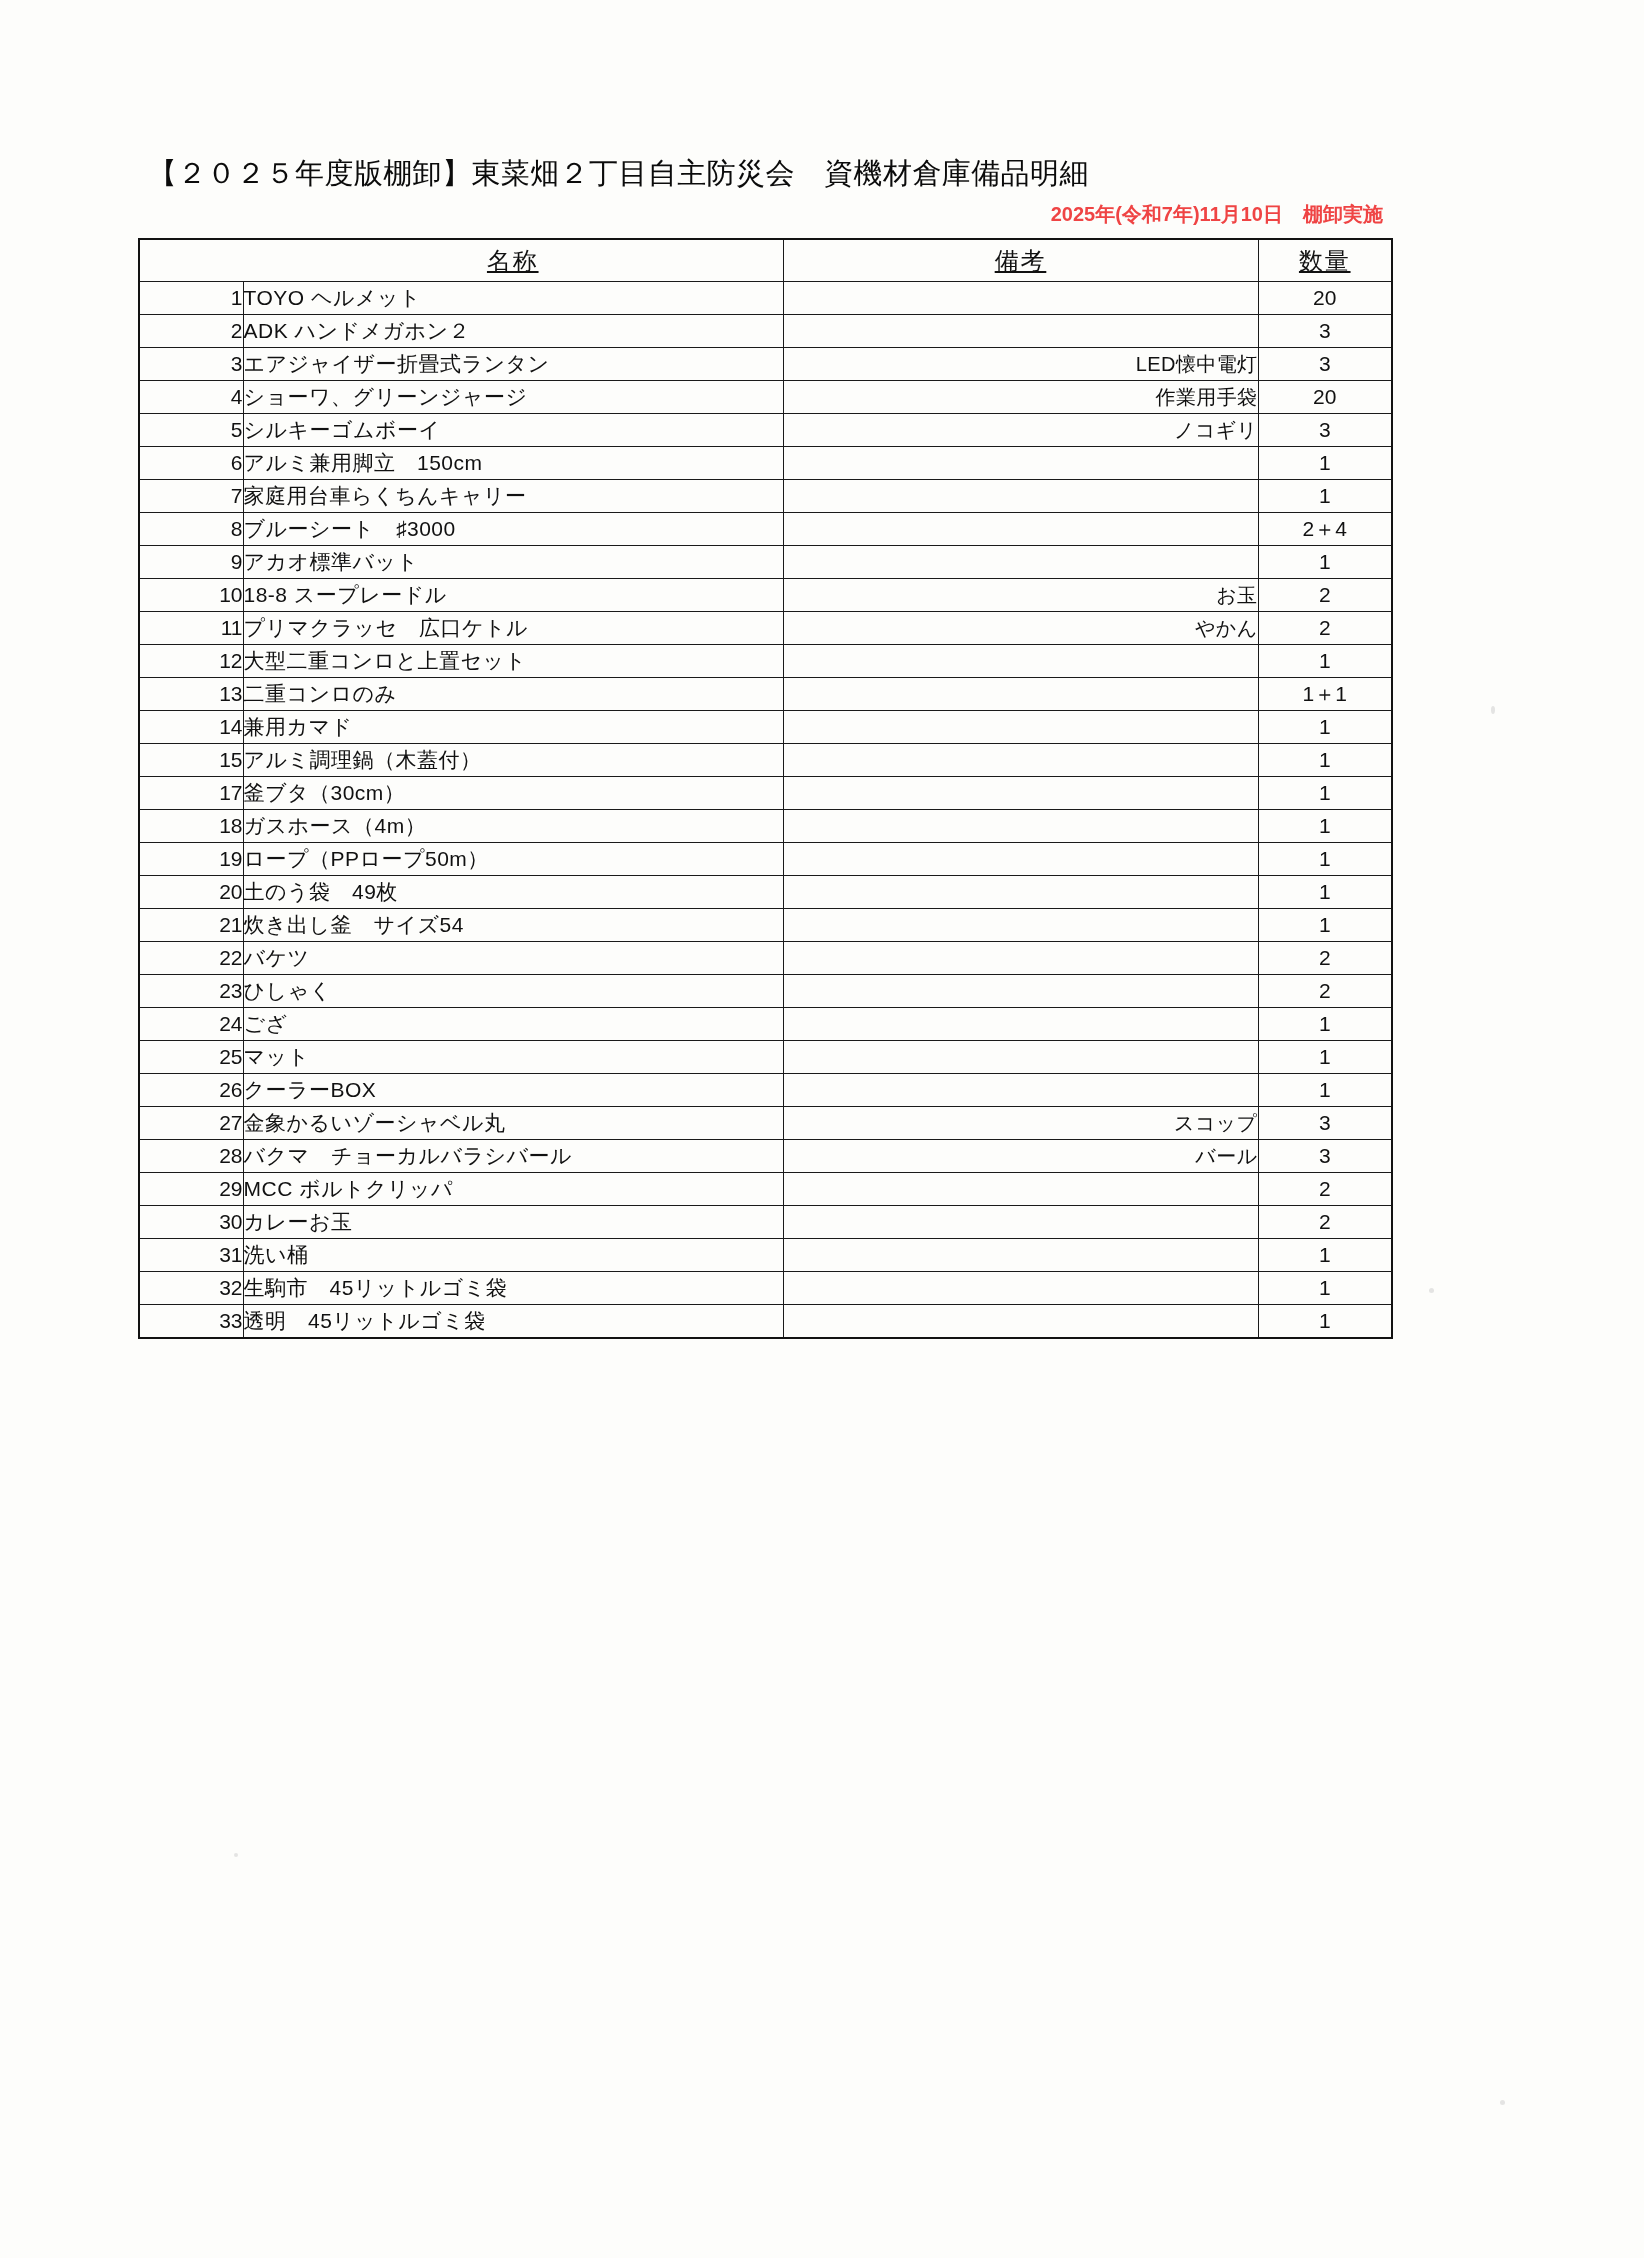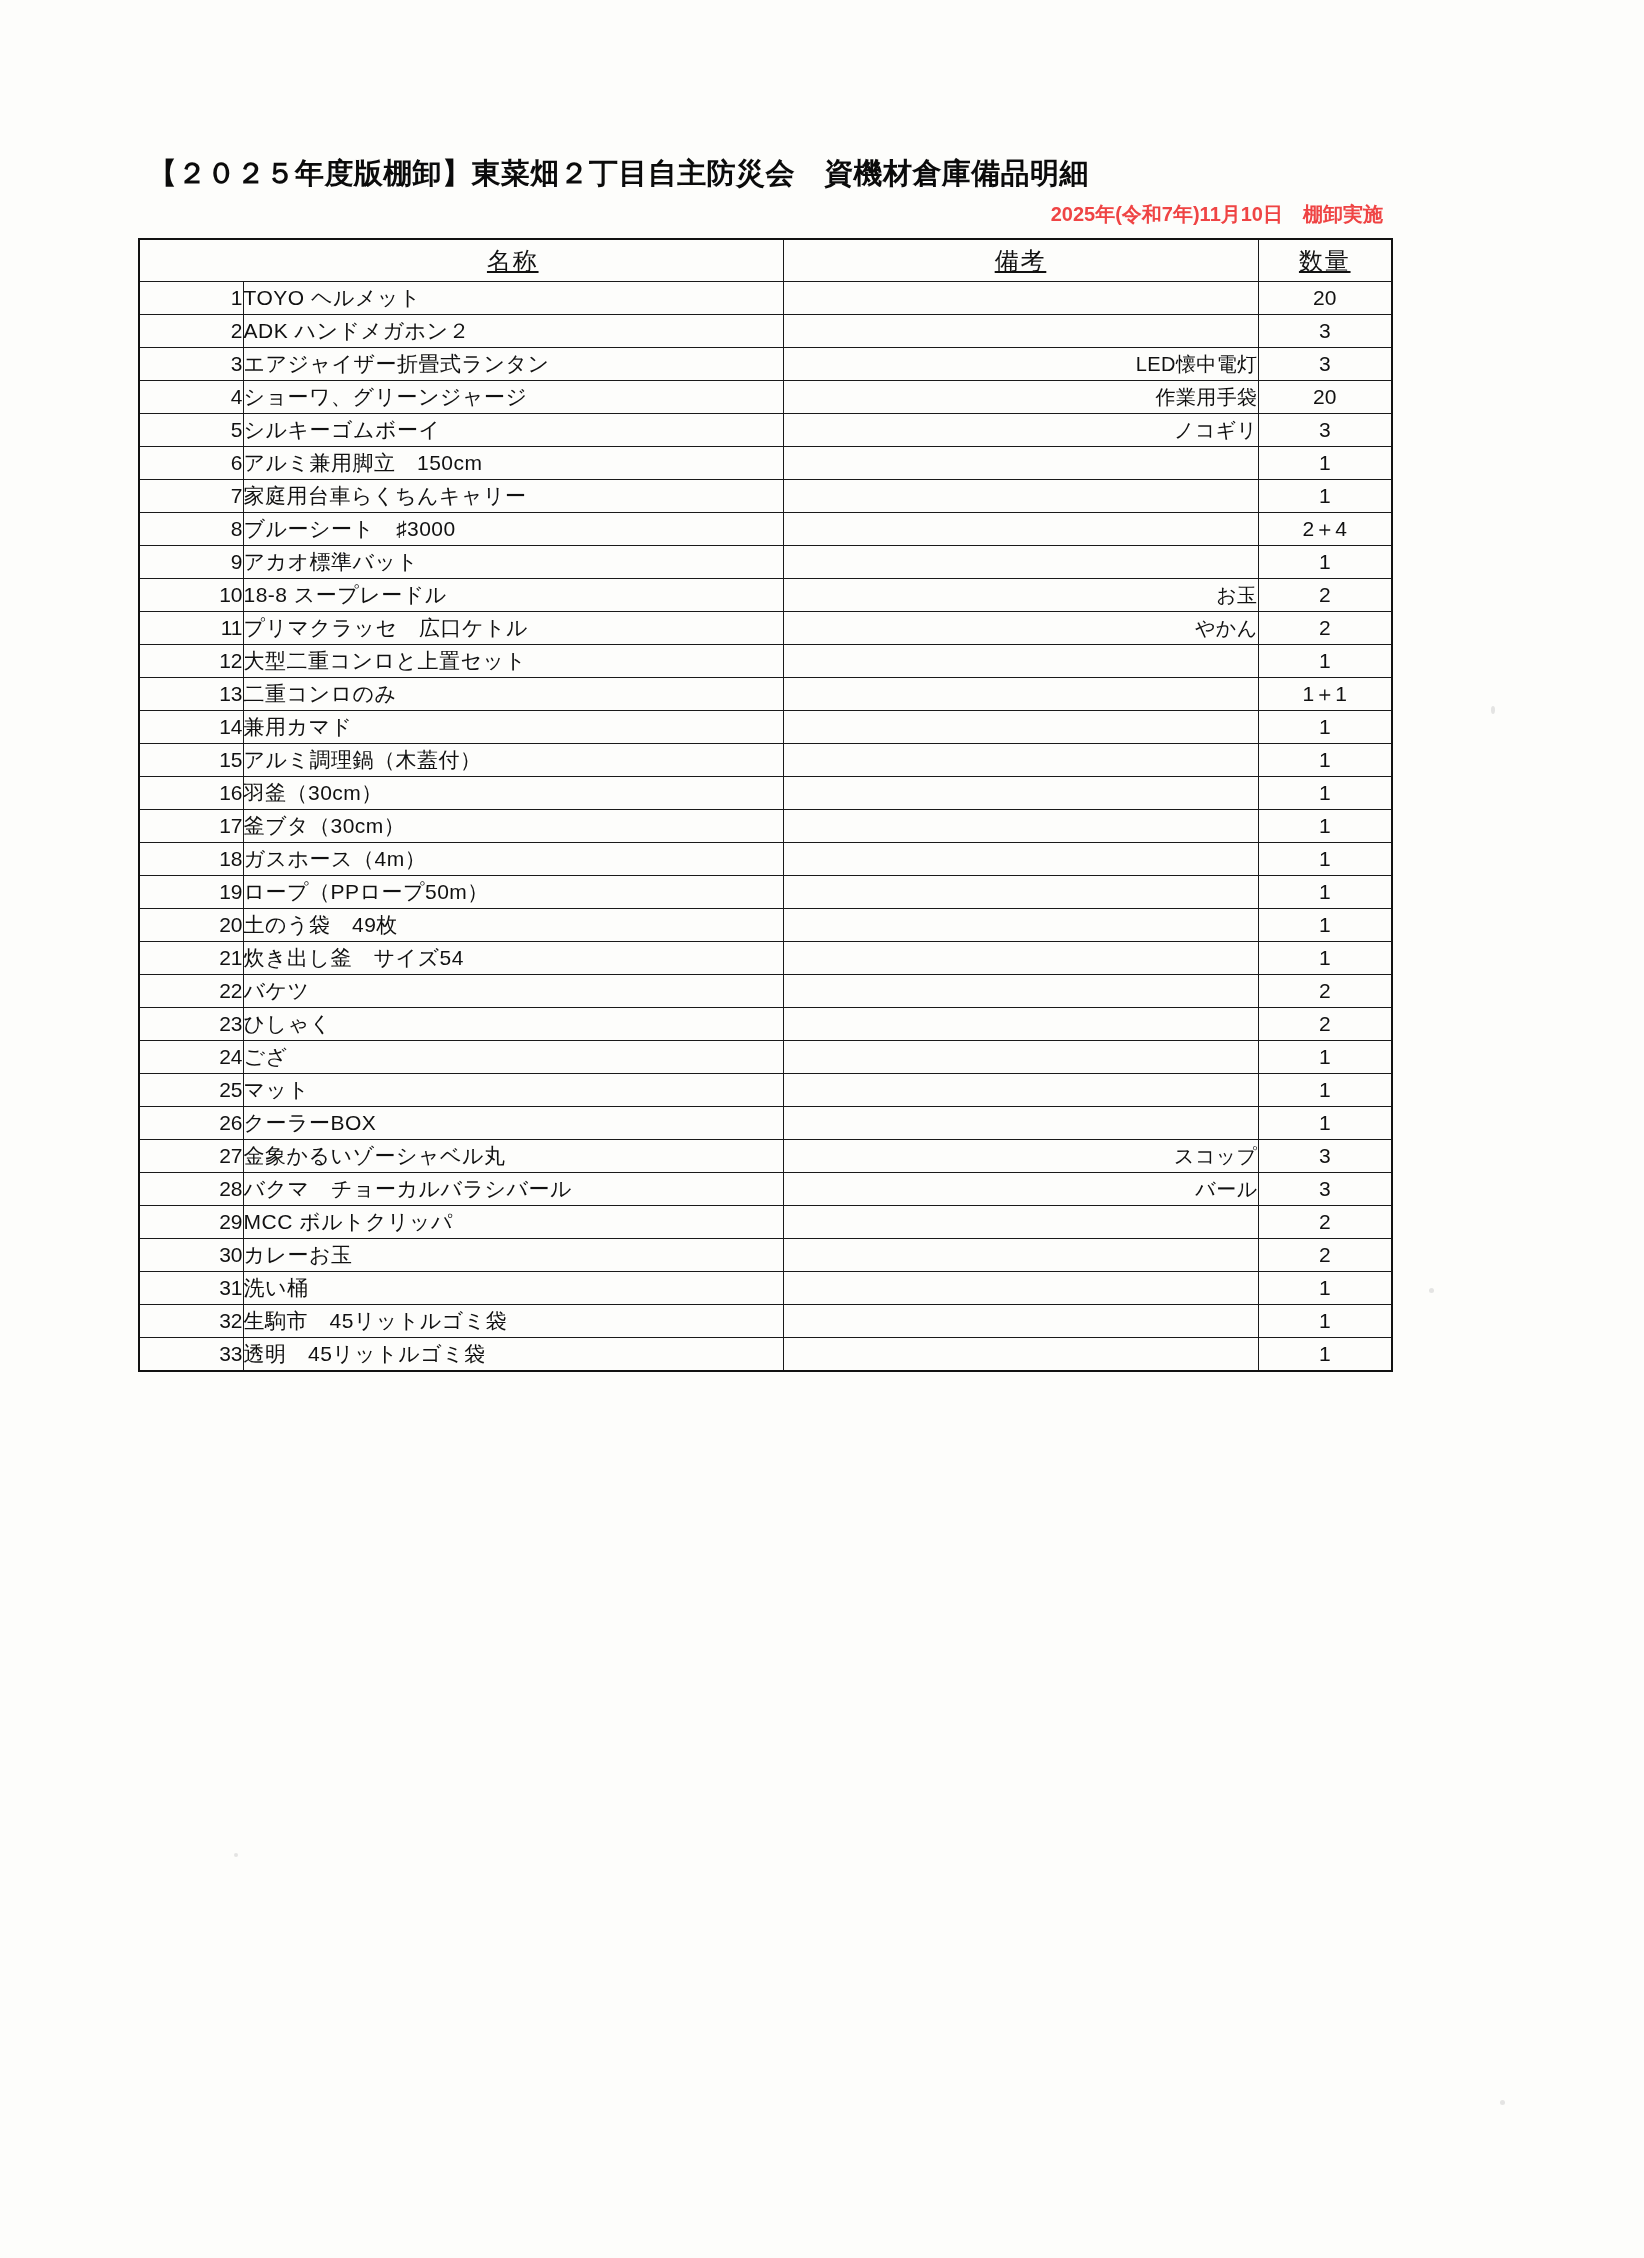--- a/index.html
+++ b/index.html
@@ -27,21 +27,21 @@
     top: 0;
     width: 1644px;
     height: 2258px;
   }
   .doc-title {
     position: absolute;
     left: 148px;
     top: 154px;
     width: 1323px;
     font-size: 29px;
-    font-weight: bold;
+    font-weight: normal;
     letter-spacing: 0.4px;
     color: #0b0b0b;
     white-space: nowrap;
   }
   .doc-subtitle {
     position: absolute;
     left: 148px;
     top: 201px;
     width: 1235px;
     text-align: right;
@@ -241,26 +241,20 @@
             <td class="note"></td>
             <td class="qty">1</td>
           </tr>
           <tr>
             <td class="no">15</td>
             <td class="name">アルミ調理鍋（木蓋付）</td>
             <td class="note"></td>
             <td class="qty">1</td>
           </tr>
           <tr>
-            <td class="no">16</td>
-            <td class="name">羽釜（30cm）</td>
-            <td class="note"></td>
-            <td class="qty">1</td>
-          </tr>
-          <tr>
             <td class="no">17</td>
             <td class="name">釜ブタ（30cm）</td>
             <td class="note"></td>
             <td class="qty">1</td>
           </tr>
           <tr>
             <td class="no">18</td>
             <td class="name">ガスホース（4m）</td>
             <td class="note"></td>
             <td class="qty">1</td>

